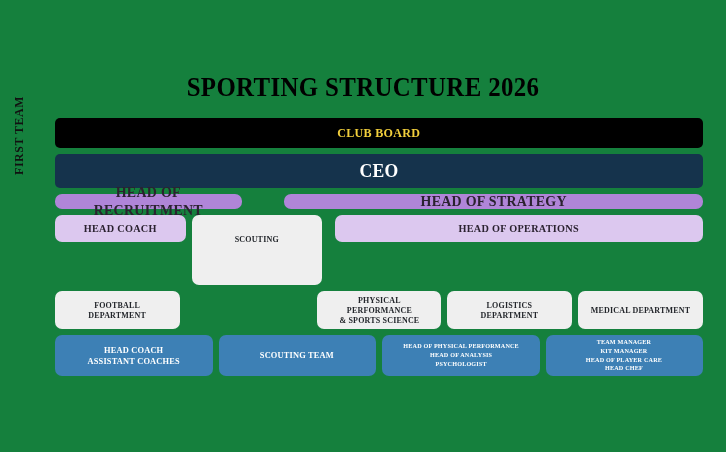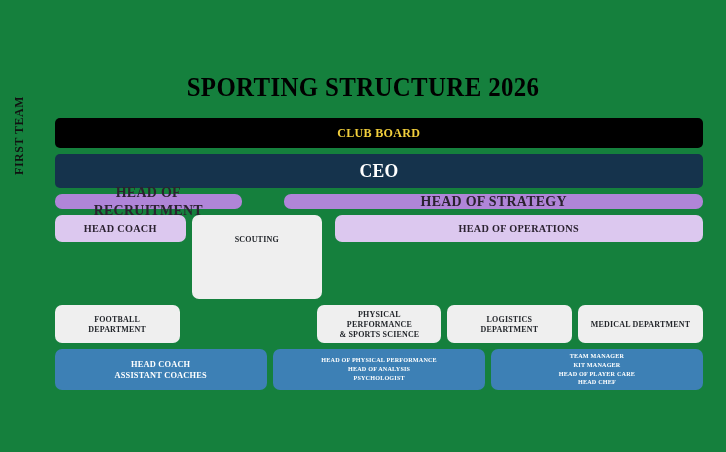--- a/index.html
+++ b/index.html
@@ -135,21 +135,21 @@
     font-size: 8.6px;
     letter-spacing: 0.2px;
     border-radius: 7px;
   }
   .bar-grey-tall {
     background: #EFEFEF;
     color: #23262b;
     font-size: 8.6px;
     letter-spacing: 0.2px;
     border-radius: 7px;
-    height: 84px;
+    height: 70px;
   }
   .bar-blue {
     background: #3D80B5;
     color: #ffffff;
     height: 41px;
     font-size: 9px;
     letter-spacing: 0.2px;
     border-radius: 7px;
   }
   .bar-blue.small { font-size: 6.6px; line-height: 1.35; }
@@ -221,20 +221,23 @@
       <div class="cell bar-grey c1">
         <span>MEDICAL DEPARTMENT</span>
       </div>
     </div>
 
     <div class="row">
       <div class="cell bar-blue c1">
         <span>HEAD COACH
 ASSISTANT COACHES</span>
       </div>
+      <div class="cell bar-blue c1">
+        <span>SCOUTING TEAM</span>
+      </div>
       <div class="cell bar-blue small c1">
         <span>HEAD OF PHYSICAL PERFORMANCE
 HEAD OF ANALYSIS
 PSYCHOLOGIST</span>
       </div>
       <div class="cell bar-blue small c1">
         <span>TEAM MANAGER
 KIT MANAGER
 HEAD OF PLAYER CARE
 HEAD CHEF</span>

